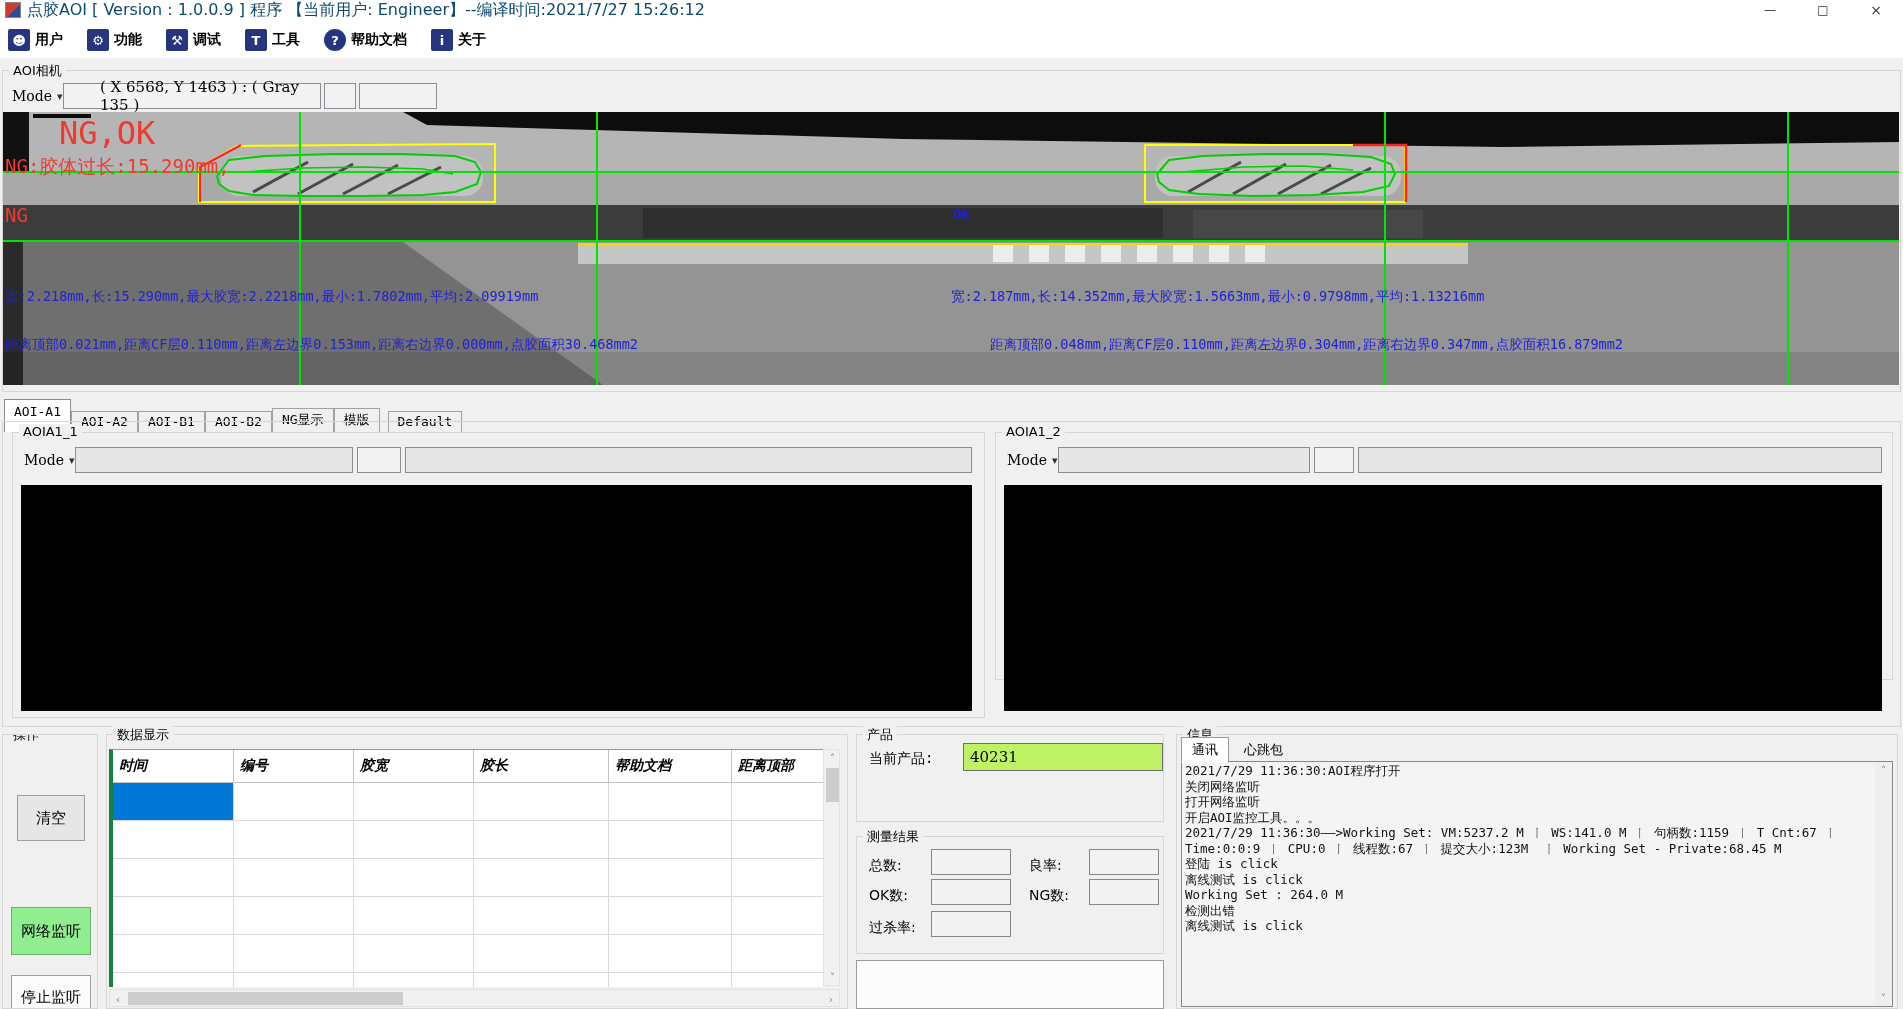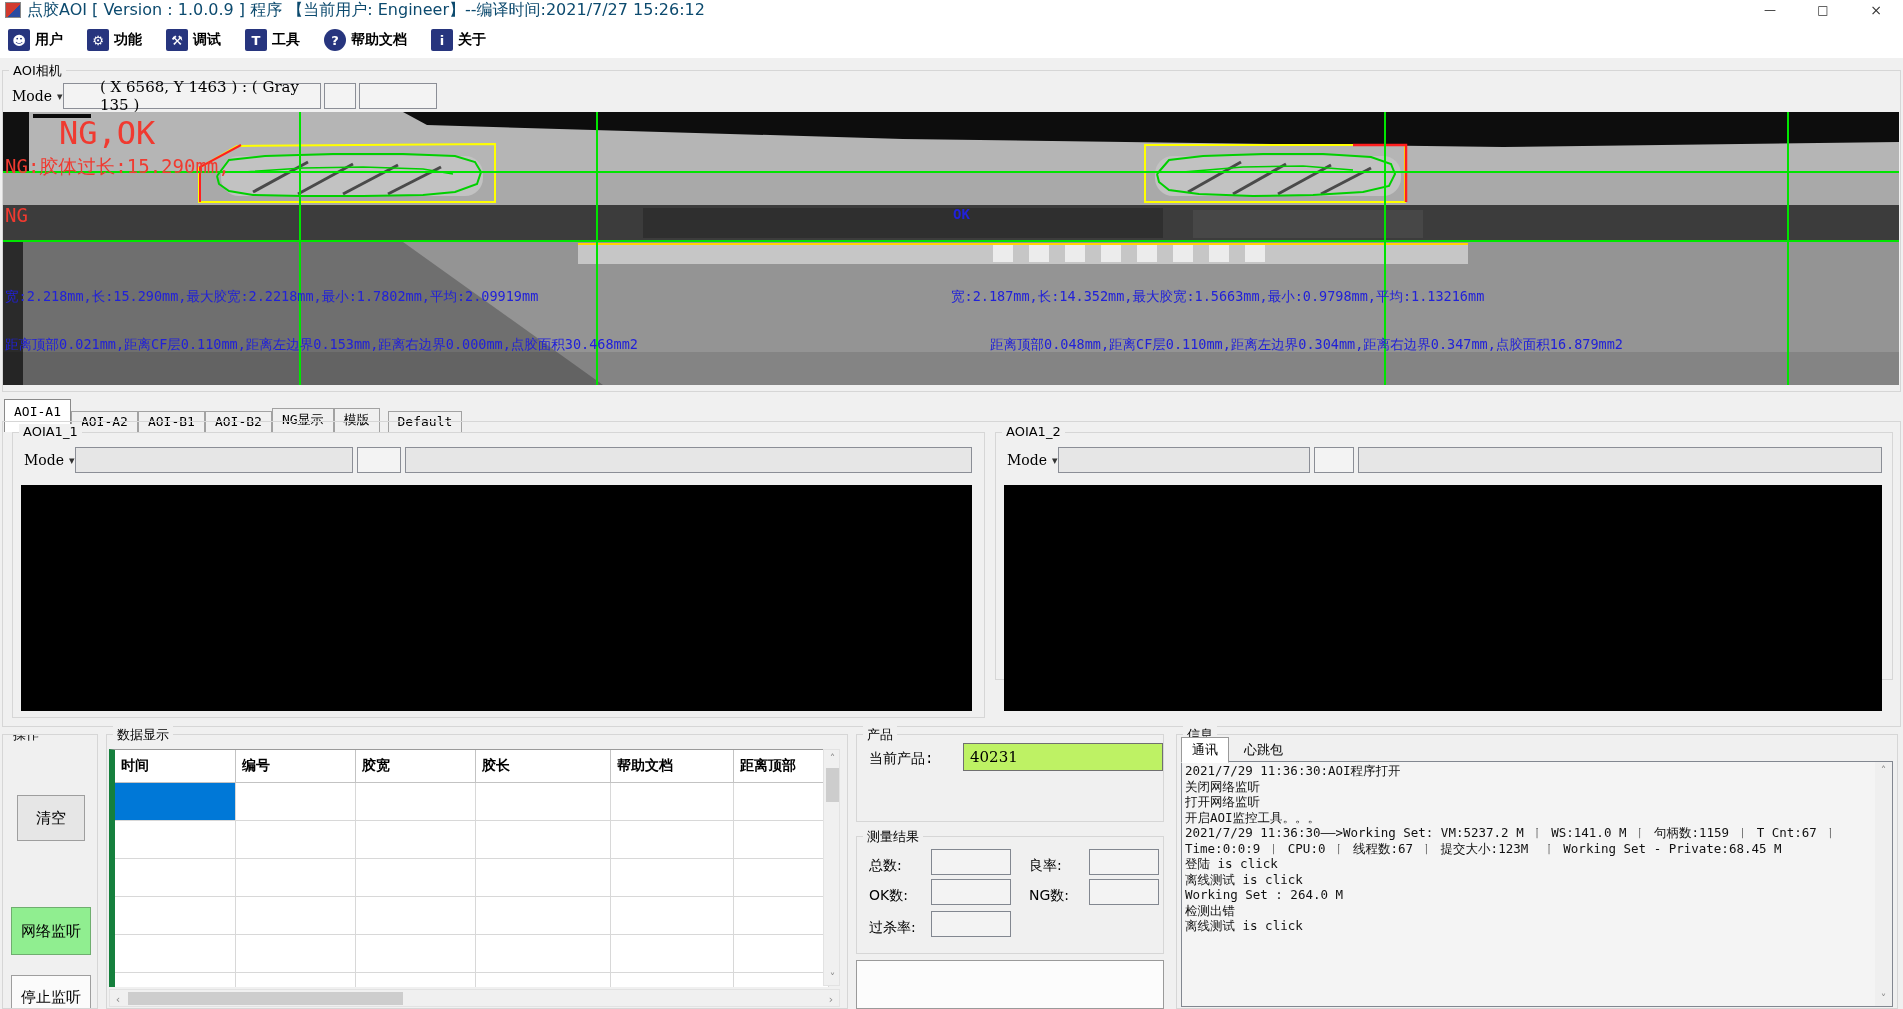--- a/index.html
+++ b/index.html
@@ -197,21 +197,21 @@
 
   <div class="groupbox" style="left:2px;top:734px;width:96px;height:275px;overflow:hidden;">
     <span class="glabel">操作</span>
     <div class="btn" style="left:14px;top:60px;width:68px;height:46px;">清空</div>
     <div class="btn" style="left:8px;top:172px;width:80px;height:48px;background:#90ee90;border-color:#6fae6f;">网络监听</div>
     <div class="btn" style="left:8px;top:240px;width:80px;height:44px;background:#fbfbfb;">停止监听</div>
   </div>
 
   <div class="groupbox" style="left:106px;top:734px;width:742px;height:275px;">
     <span class="glabel">数据显示</span>
-    <div class="abs" style="left:2px;top:14px;width:714px;height:237px;overflow:hidden;border-top:1px solid #9a9a9a;border-left:6px solid #15803d;">
+    <div class="abs" style="left:2px;top:14px;width:714px;height:237px;overflow:hidden;border-top:1px solid #9a9a9a;border-left:4px solid #15803d;font-style:italic;">
 
       <div style="display:flex;height:33px;">
         <div class="hcell" style="width:121px;">时间</div>
         <div class="hcell" style="width:120px;">编号</div>
         <div class="hcell" style="width:120px;">胶宽</div>
         <div class="hcell" style="width:135px;">胶长</div>
         <div class="hcell" style="width:123px;">帮助文档</div>
         <div class="hcell" style="width:95px;">距离顶部</div>
       </div>
 

